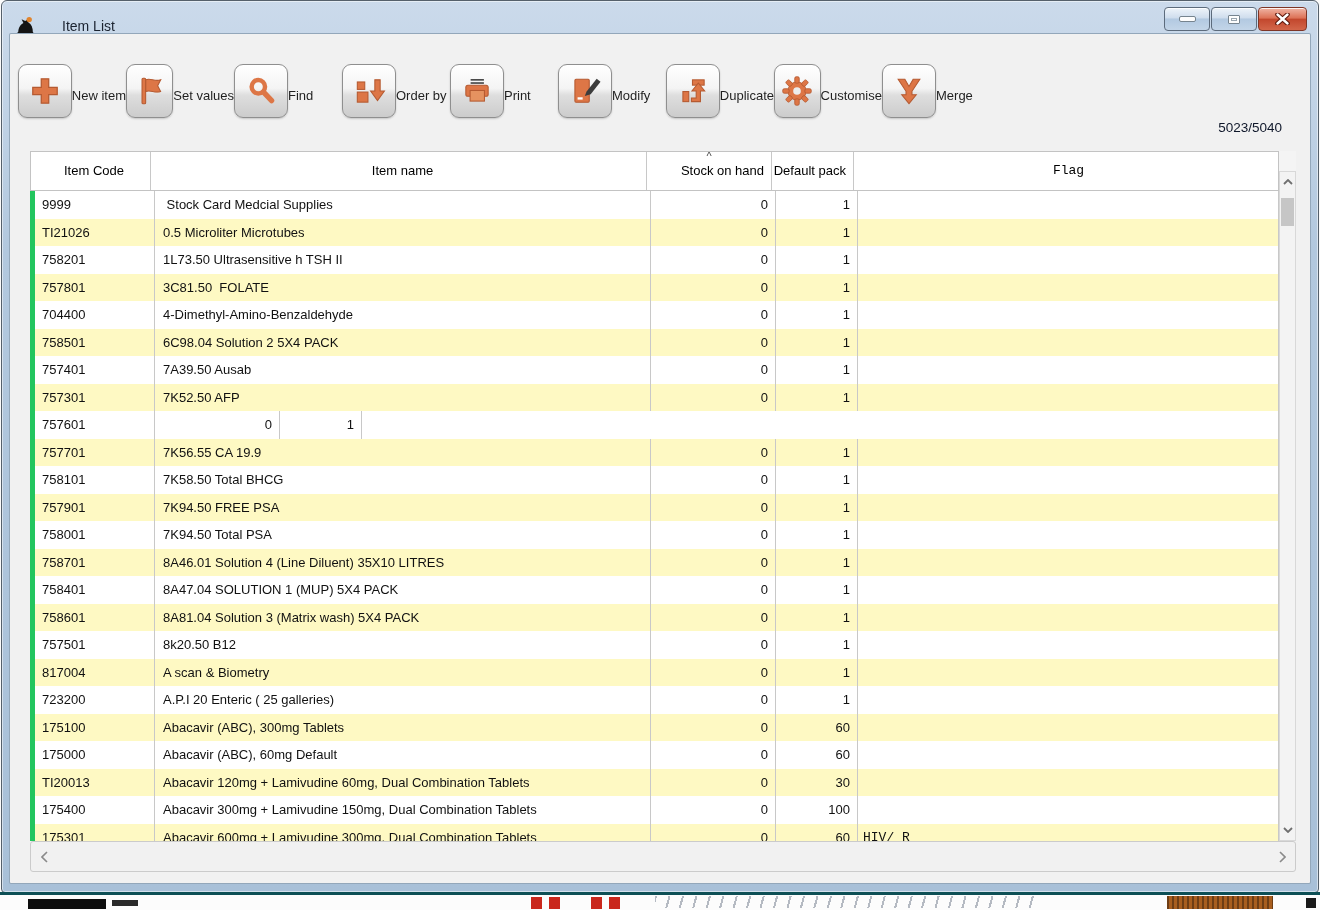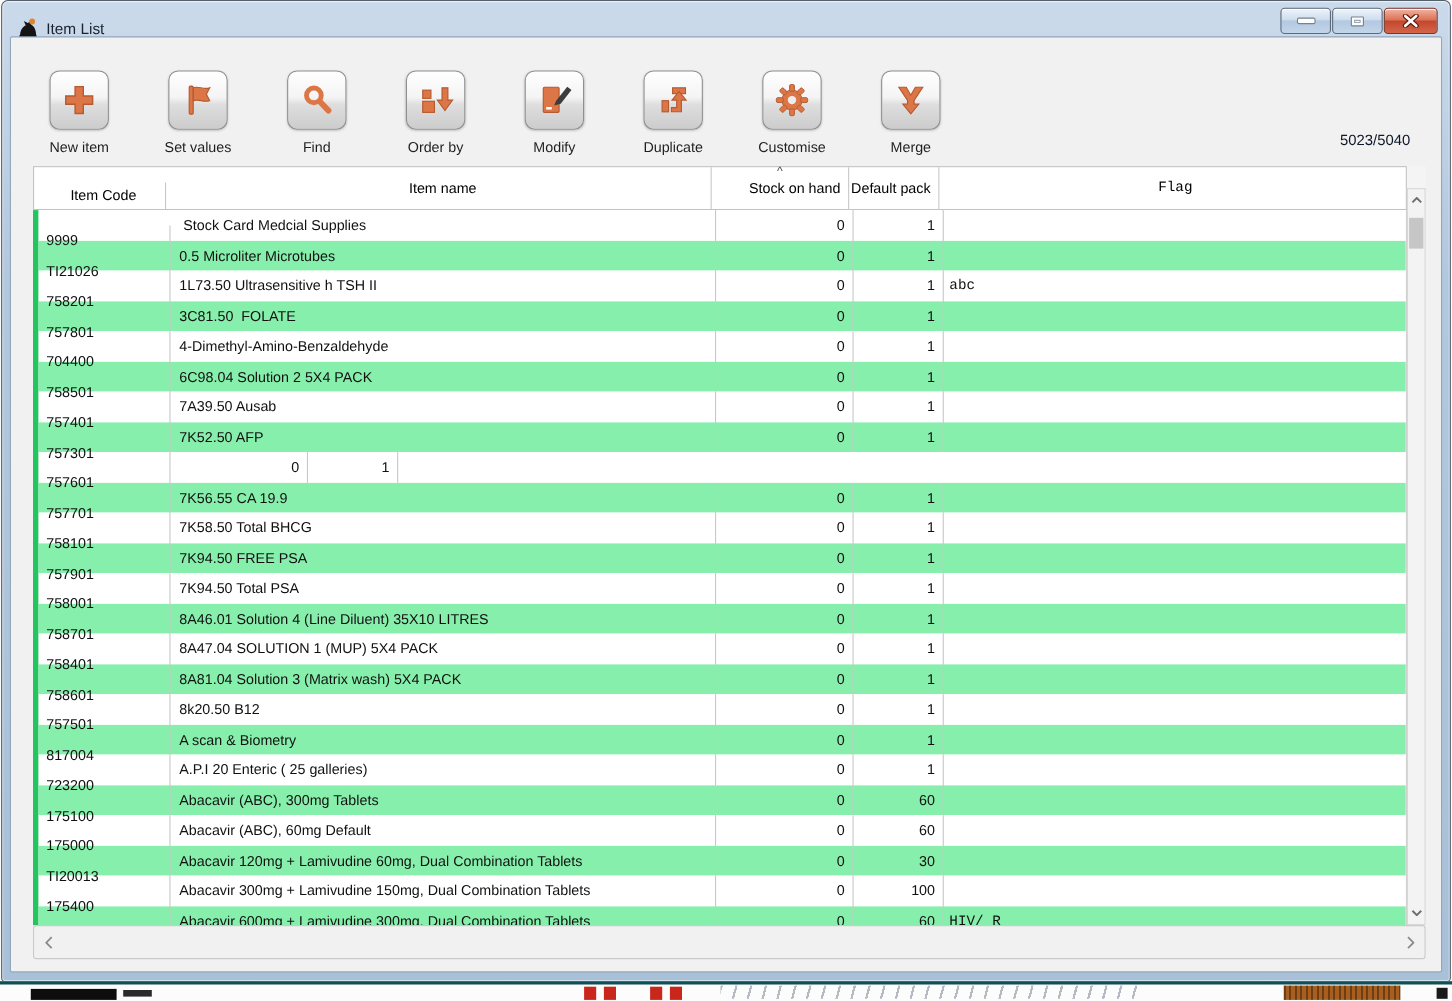--- a/index.html
+++ b/index.html
@@ -9,52 +9,52 @@
     font-family:"Liberation Sans", sans-serif;
     -webkit-font-smoothing:antialiased;
   }
   
   .window{
     position:absolute;left:1px;top:0;width:1316px;height:891px;
     border:1px solid #55606b;border-radius:6px 6px 4px 4px;
     background:linear-gradient(180deg,#cbdaeb 0%,#b2c8de 28%,#a8c0d8 100%);
     box-shadow:inset 0 0 0 1px rgba(255,255,255,.5);
   }
-  .titlebar{position:absolute;left:0;top:0;right:0;height:49px;display:flex;align-items:center;padding-left:13px;gap:6px;}
+  .titlebar{position:absolute;left:0;top:0;right:0;height:49px;display:flex;align-items:center;padding-left:13px;gap:26px;}
   .title{font-size:14px;color:#1b2330;}
   .win-controls{position:absolute;top:6px;right:11px;display:flex;gap:1px;}
   .winbtn{width:44px;height:22px;border:1px solid #5c6b7c;border-radius:4px;display:flex;align-items:center;justify-content:center;
     background:linear-gradient(#eef4fa,#cfdded 45%,#b2c9e1 50%,#c3d5e8);box-shadow:inset 0 1px 0 rgba(255,255,255,.85);}
   .winbtn.close{width:47px;background:linear-gradient(#f0b5a5,#dd7257 45%,#c3482e 52%,#d3664a);border-color:#7e3526;}
   .glyph-min{display:block;width:15px;height:4px;background:#fdfdfd;border:1px solid #76848f;border-radius:2px;}
   .glyph-max{display:block;width:10px;height:7px;background:#fdfdfd;border:1px solid #76848f;border-radius:1px;box-shadow:inset 0 0 0 2px #fdfdfd, inset 0 0 0 3px #9aa6b0;}
   
   .content{position:absolute;left:8px;top:33px;right:8px;bottom:9px;background:#f1f1f1;border-radius:1px;box-shadow:0 0 0 1px #93a7ba;}
   .toolbar{position:absolute;left:8px;top:30px;display:flex;}
-  .tbtn{width:108px;display:flex;flex-direction:column;align-items:center;cursor:default;}
+  .tbtn{width:108px;display:flex;align-items:center;cursor:default;}
   .btn-face{width:52px;height:52px;border-radius:9px;border:1px solid #8f8f8f;
     background:linear-gradient(180deg,#ffffff 0%,#f4f4f4 45%,#dedede 58%,#cccccc 100%);
     box-shadow:inset 0 1px 0 #fff, 0 1px 2px rgba(0,0,0,.18);
     display:flex;align-items:center;justify-content:center;}
   .tbtn-label{margin-top:8px;font-size:13px;color:#1f1f1f;white-space:nowrap;}
   .count{position:absolute;top:86px;right:28px;font-size:13.5px;color:#0f172a;}
   
   .table{position:absolute;left:20px;top:117px;width:1266px;height:728px;}
   .thead{position:absolute;left:0;top:0;width:1249px;height:40px;background:#fff;border:1px solid #c3c3c3;box-sizing:border-box;display:flex;}
   .th{border-right:1px solid #c8c8c8;box-sizing:border-box;display:flex;align-items:center;justify-content:center;text-align:center;
       font-size:13px;color:#000;position:relative;line-height:1.12;}
   .th:last-child{border-right:none;}
   .sort-caret{position:absolute;top:-1px;left:50%;transform:translateX(-50%);font-size:11px;color:#444;line-height:11px;}
   .tbody{position:absolute;left:0;top:40px;width:1249px;height:650px;overflow:hidden;background:#fff;
       border-left:5px solid #22c55e;border-right:1px solid #c8c8c8;box-sizing:border-box;}
   .tr{display:flex;height:27.5px;background:#fff;}
-  .tr.alt{background:#86efac;}
+  .tr.alt{background:#fef9c3;}
   .td{height:27.5px;box-sizing:border-box;display:flex;align-items:center;font-size:13px;color:#111;
       border-right:1px solid #c8c8c8;white-space:pre;overflow:hidden;}
-  .c0{width:120px;padding-left:7px;margin-top:14px;}
+  .c0{width:120px;padding-left:7px;}
   .c1{width:496px;padding-left:8px;}
   .c2{width:125px;justify-content:flex-end;padding-right:7px;}
   .c3{width:82px;justify-content:flex-end;padding-right:7px;text-align:center;}
   .c4{flex:1;padding-left:5px;border-right:none;font-family:Liberation Mono, monospace;}
   
   .corner{position:absolute;right:0;top:0;width:17px;height:20px;background:#f4f4f4;}
   .vscroll{position:absolute;right:0;top:20px;width:17px;height:670px;background:#f3f3f3;border:1px solid #d8d8d8;box-sizing:border-box;}
   .vs-arrow{position:absolute;left:0;width:15px;height:14px;display:flex;align-items:center;justify-content:center;color:#6f6f6f;}
   .vs-up{top:3px;} .vs-down{bottom:3px;}
   .vs-thumb{position:absolute;left:1px;top:26px;width:13px;height:28px;background:#c6c6c6;}
@@ -139,20 +139,33 @@
                 <rect x="5" y="17" width="10" height="9.5"></rect>
                 <path d="M21.5 5.5h5v10.5h4l-6.5 9-6.5-9h4z"></path>
               </g>
             </svg>
           </div>
           <div class="tbtn-label">Order by</div>
         </div>
         <div class="tbtn">
           <div class="btn-face">
             <svg width="34" height="34" viewBox="0 0 32 32">
+              <g stroke="#4a4a4a" stroke-width="1.6">
+                <line x1="10" y1="5.5" x2="22.5" y2="5.5"></line>
+                <line x1="10" y1="8.5" x2="22.5" y2="8.5"></line>
+              </g>
+              <rect x="5.5" y="10.5" width="21" height="10.5" rx="2" fill="#dd7646" stroke="#b55a31" stroke-width="1"></rect>
+              <rect x="9.5" y="15.5" width="13.5" height="10" fill="#e59260" stroke="#b55a31" stroke-width="1"></rect>
+            </svg>
+          </div>
+          <div class="tbtn-label">Print</div>
+        </div>
+        <div class="tbtn">
+          <div class="btn-face">
+            <svg width="34" height="34" viewBox="0 0 32 32">
               <rect x="6.5" y="5" width="13.5" height="21.5" rx="1" fill="#dd7646" stroke="#b55a31" stroke-width="1"></rect>
               <line x1="9" y1="23" x2="13.8" y2="23" stroke="#fff" stroke-width="2.2"></line>
               <path d="M17.5 16.5 27 4.5l3.6 2.8-9.2 11.8-5.6 1.6z" fill="#3c3c3c"></path>
             </svg>
           </div>
           <div class="tbtn-label">Modify</div>
         </div>
         <div class="tbtn">
           <div class="btn-face">
             <svg width="34" height="34" viewBox="0 0 32 32">
@@ -229,21 +242,20 @@
             <div class="td c1">0.5 Microliter Microtubes</div>
             <div class="td c2">0</div>
             <div class="td c3">1</div>
             <div class="td c4"></div>
           </div>
           <div class="tr">
             <div class="td c0">758201</div>
             <div class="td c1">1L73.50 Ultrasensitive h TSH II</div>
             <div class="td c2">0</div>
             <div class="td c3">1</div>
-            <div class="td c4">abc</div>
           </div>
           <div class="tr alt">
             <div class="td c0">757801</div>
             <div class="td c1">3C81.50  FOLATE</div>
             <div class="td c2">0</div>
             <div class="td c3">1</div>
             <div class="td c4"></div>
           </div>
           <div class="tr">
             <div class="td c0">704400</div>

